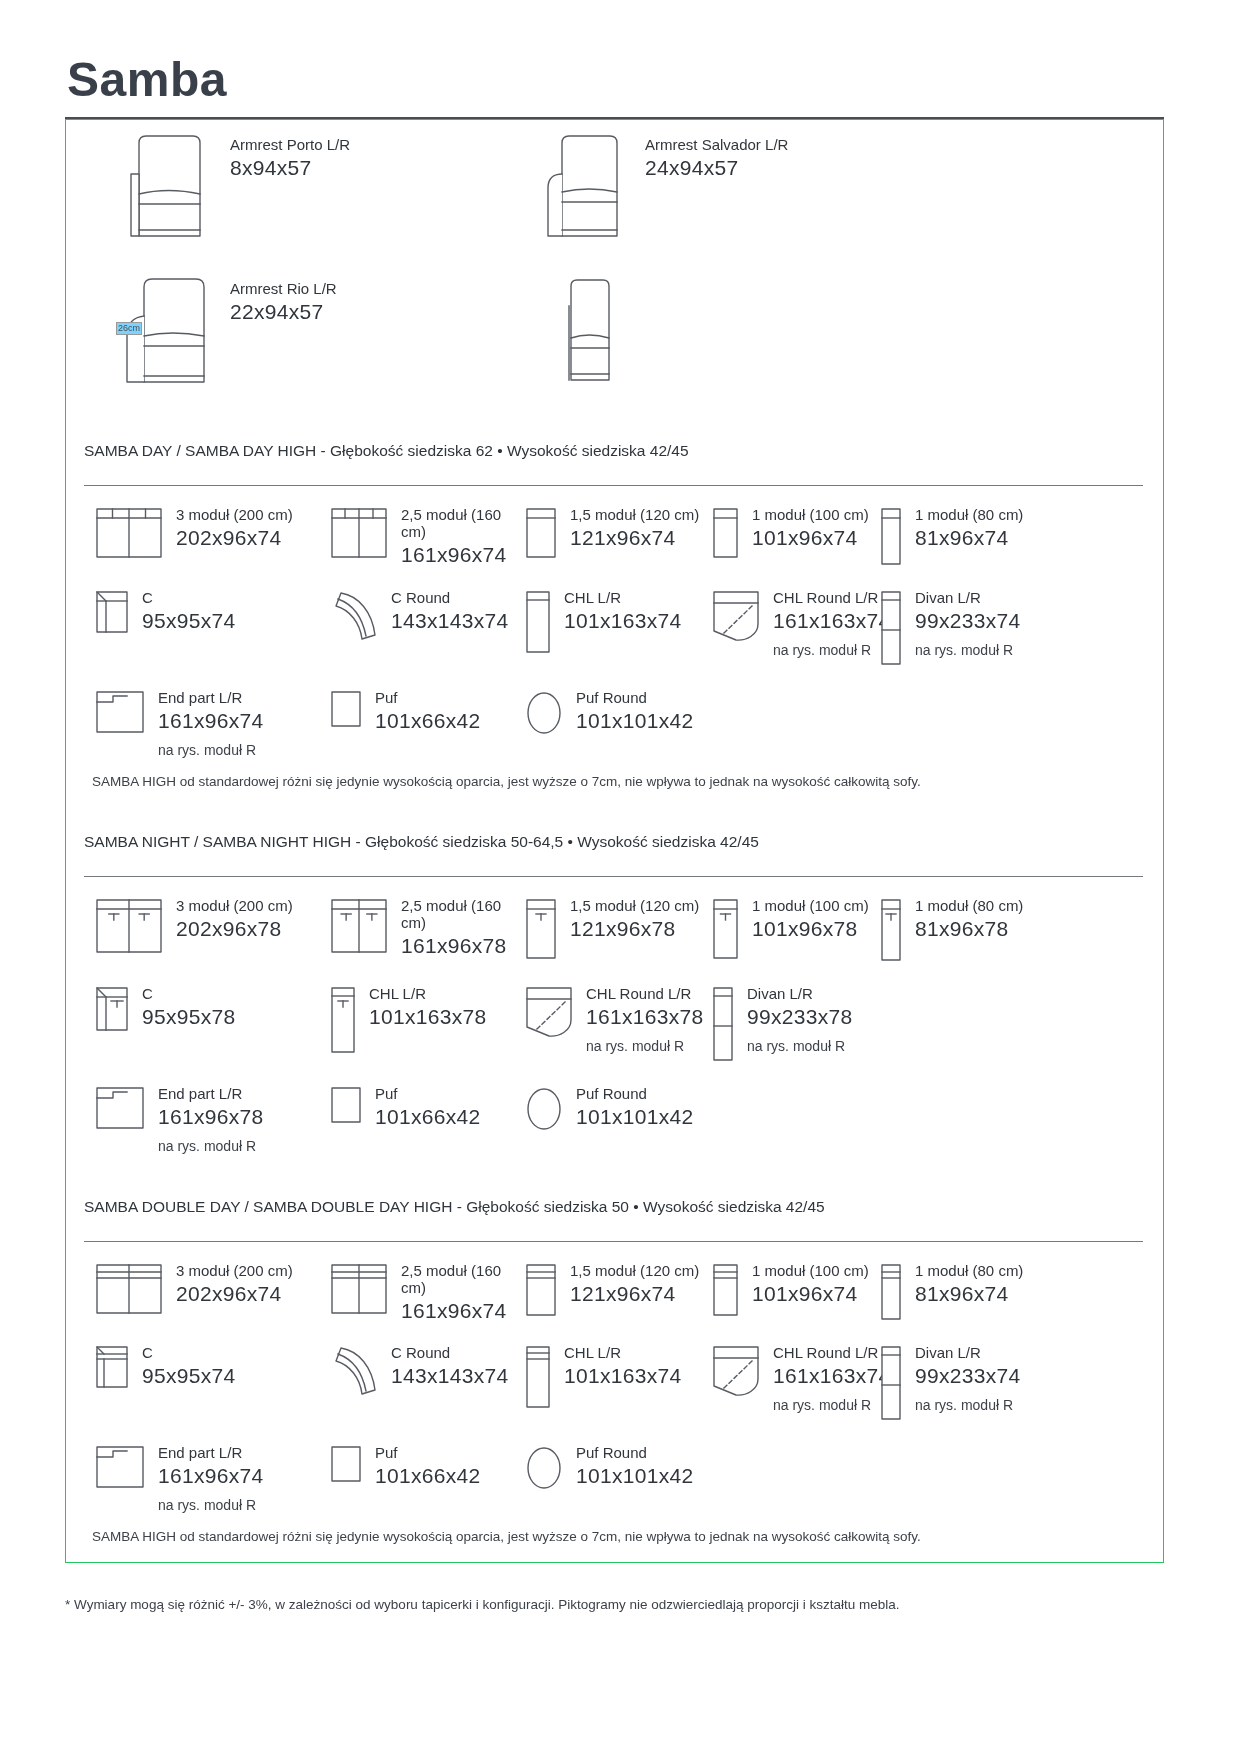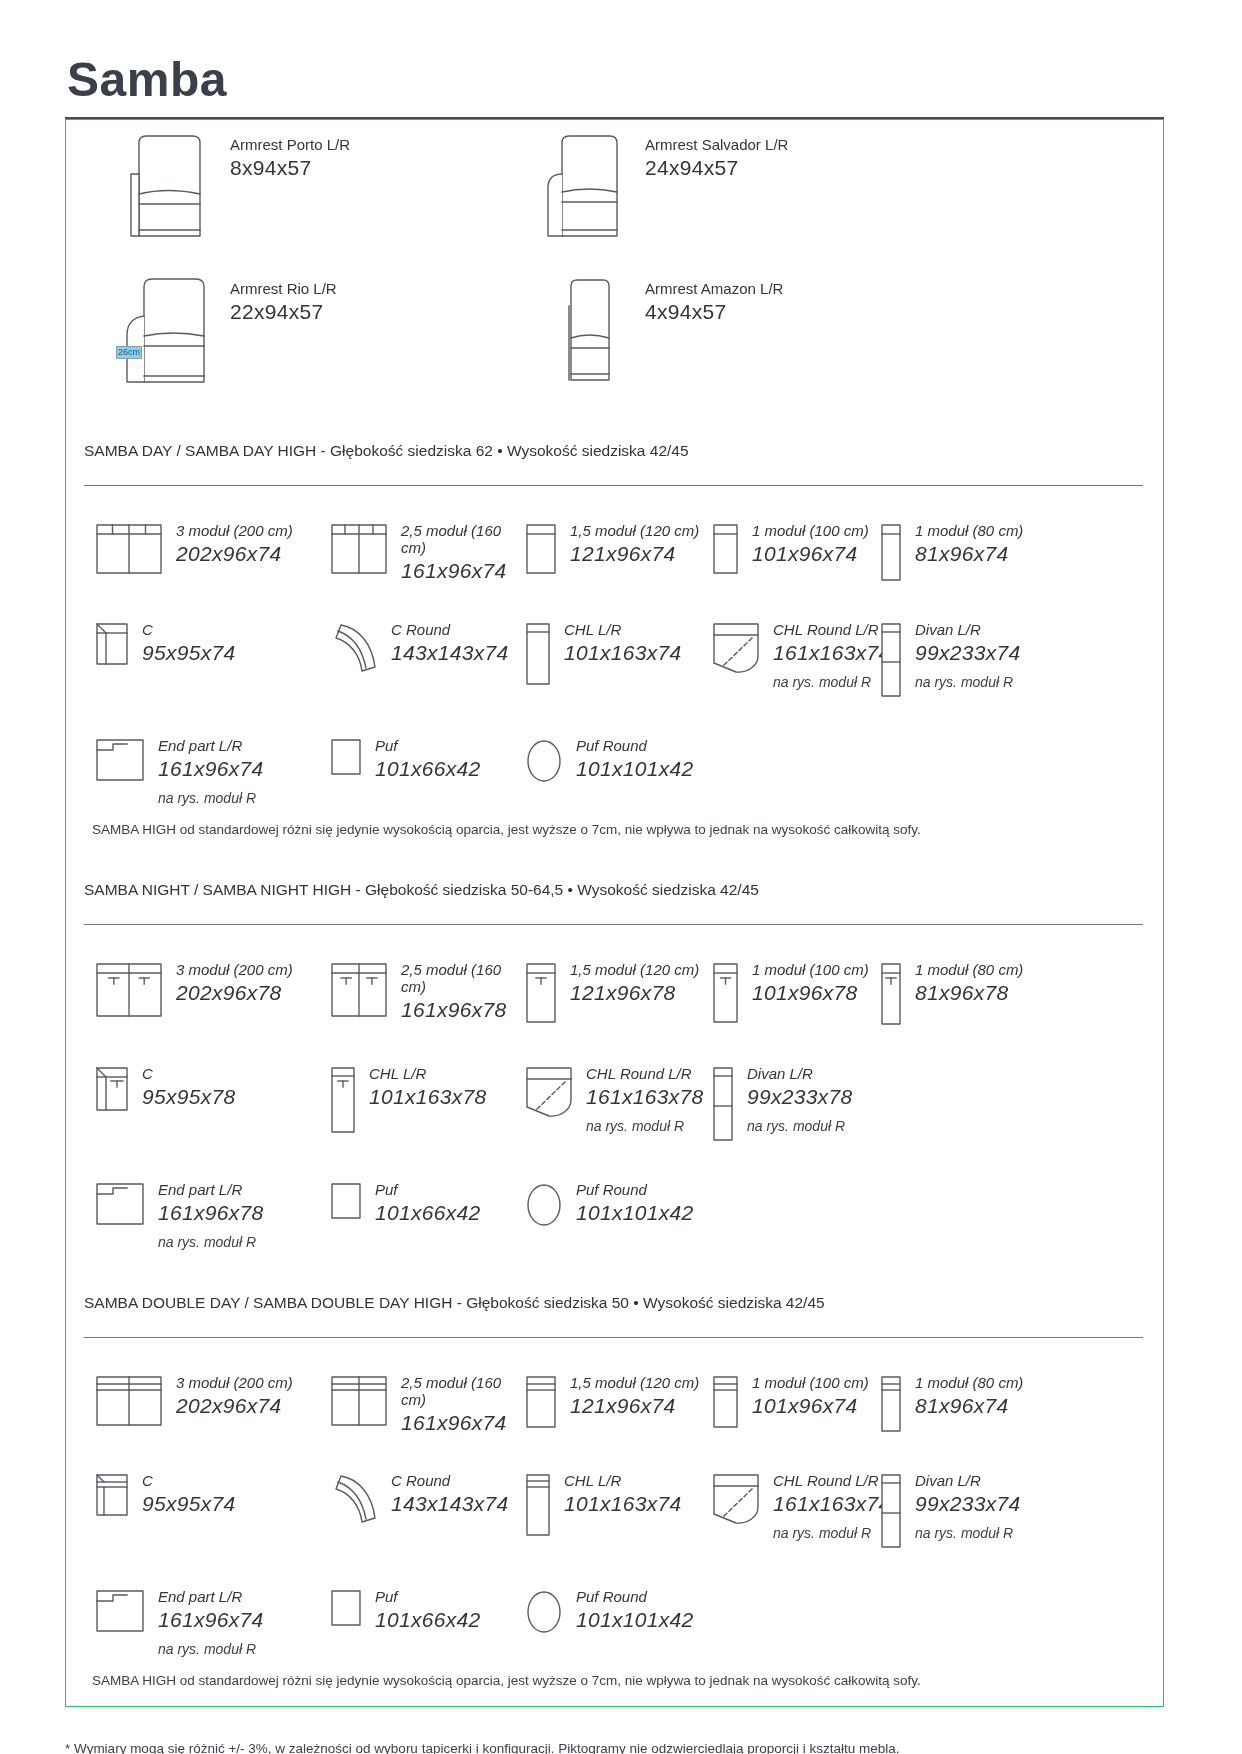--- a/index.html
+++ b/index.html
@@ -13,24 +13,24 @@
   .caption{margin-left:31px;padding-bottom:9px;font-size:17px;color:#2e333a;}
   .box{border:1px solid #22c55e;min-height:1361px;padding-bottom:18px;box-sizing:border-box;}
   .armrests{display:grid;grid-template-columns:415px 1fr;padding:10px 0 0 50px;row-gap:20px;}
   .acell{display:flex;min-height:124px;}
   .acell .pic{flex:none;width:100px;position:relative;}
   .atext{margin-left:14px;padding-top:6px;}
   .mname{display:block;font-size:15px;color:#31363d;}
   .mdims{display:block;font-size:21px;color:#31363d;margin-top:3px;letter-spacing:.3px;}
   .mextra{display:block;font-size:14px;color:#3d424a;margin-top:9px;}
   .mextra:empty{display:none;}
-  .measure{position:absolute;left:0px;top:72px;font-size:9px;color:#4a4f55;border:1px solid #9a9a9a;background:#7dd3fc;padding:0 1px;line-height:11px;}
+  .measure{position:absolute;left:0px;top:48px;font-size:9px;color:#4a4f55;border:1px solid #9a9a9a;background:#7dd3fc;padding:0 1px;line-height:11px;}
   .section{margin-top:44px;}
   .sec-title{font-size:15.5px;color:#2f353c;margin:0 20px 0 18px;padding-bottom:25px;border-bottom:1px solid #75797f;}
-  .row{display:grid;grid-template-columns:235px 195px 187px 168px 1fr;padding-left:30px;margin-top:36px;font-style:italic;}
+  .row{display:grid;grid-template-columns:235px 195px 187px 168px 1fr;padding-left:30px;margin-top:20px;}
   .cell{display:flex;align-items:flex-start;}
   .cell .pic{flex:none;margin-right:14px;margin-top:2px;}
   .cell .ctext{display:block;}
   .note{font-size:13.5px;margin:16px 0 0 26px;color:#3d424a;}
   .note:empty{display:none;}
   .footnote{font-size:13.5px;color:#3d424a;margin:34px 0 0 0;}
 </style>
 </head>
 <body>
 
@@ -82,24 +82,20 @@
         </span>
       </div>
       <div class="acell">
         <span class="pic"><svg width="96" height="112" viewBox="0 0 96 112" fill="none" stroke="#575c63" stroke-width="1.4" stroke-linecap="square" stroke-linejoin="round">
               <path d="M46 6 q-6 0 -6 6 V106 H78 V12 q0-6 -6-6 Z" fill="#fff"></path>
               <line x1="38" y1="32" x2="38" y2="106"></line>
               <path d="M40 64 Q58 58 78 64"></path>
               <line x1="40" y1="74" x2="78" y2="74"></line>
               <line x1="40" y1="100" x2="78" y2="100"></line>
             </svg></span>
-        <span class="atext">
-          <span class="mname">Armrest Amazon L/R</span>
-          <span class="mdims">4x94x57</span>
-        </span>
       </div>
     </div>
 
     <div class="section">
       <div class="sec-title">SAMBA DAY / SAMBA DAY HIGH - Głębokość siedziska 62 • Wysokość siedziska 42/45</div>
       <div class="row">
         <div class="cell">
           <span class="pic"><svg width="66" height="50" viewBox="0 0 66 50" fill="none" stroke="#575c63" stroke-width="1.4" stroke-linecap="square" stroke-linejoin="round">
                 <rect x="1" y="1" width="64" height="48" fill="#fff"></rect>
                 <line x1="1" y1="10" x2="65" y2="10"></line>

